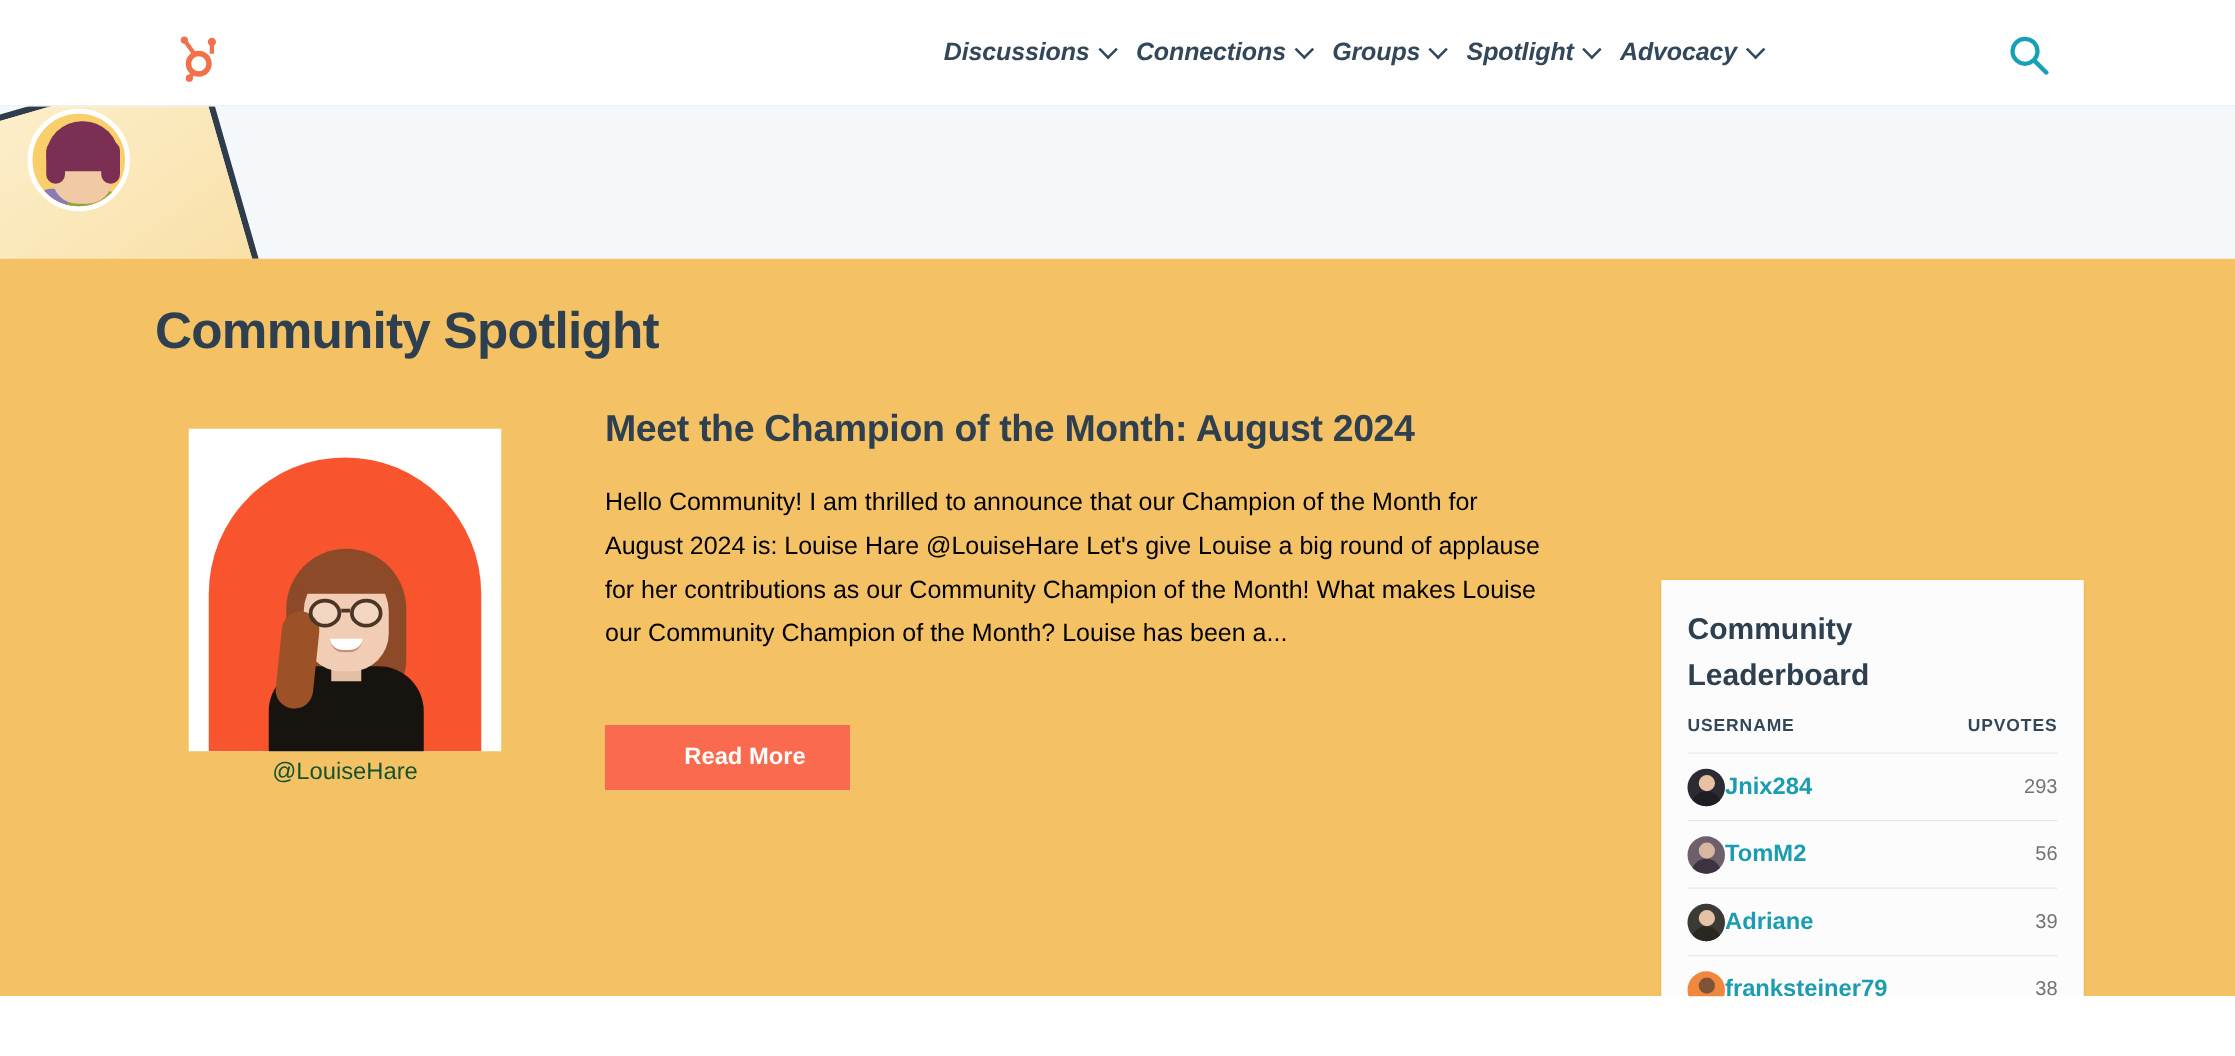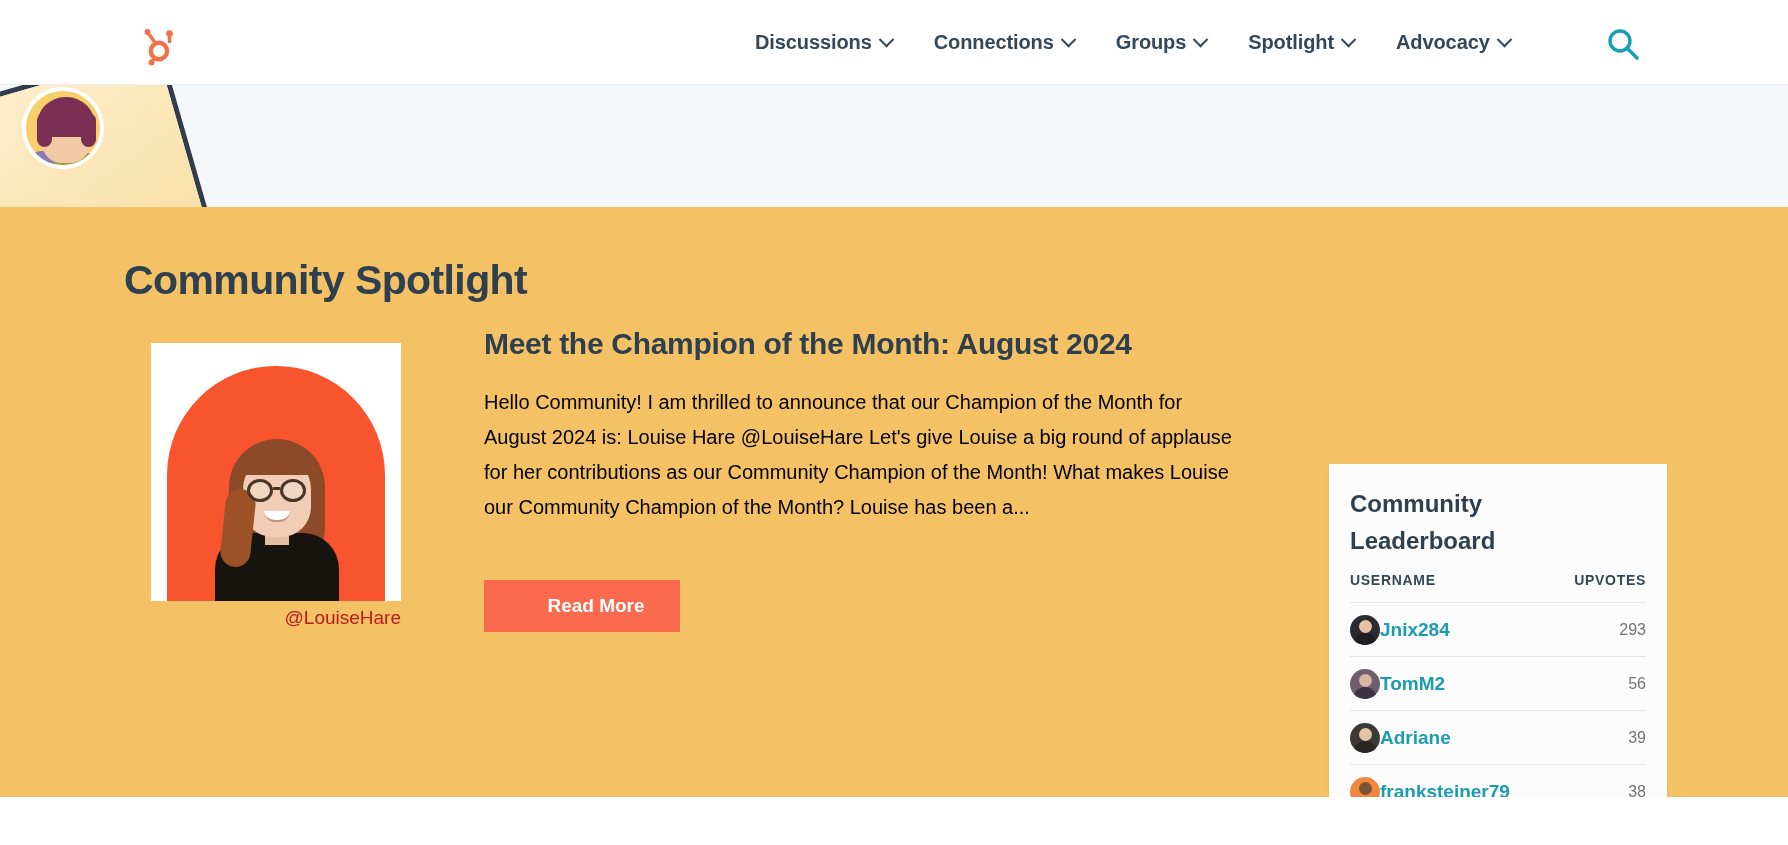--- a/index.html
+++ b/index.html
@@ -30,21 +30,22 @@
     height: 44px;
     cursor: pointer;
   }
   .nav-list {
     position: absolute;
     left: 755px;
     top: 0;
     height: 85px;
     display: flex;
     align-items: center;
-    gap: 42px;
+    gap: 17px;
+    font-style: italic;
   }
   .nav-item {
     display: flex;
     align-items: center;
     gap: 9px;
     font-size: 20px;
     font-weight: bold;
     color: #33475b;
     cursor: pointer;
     letter-spacing: -0.1px;
@@ -166,21 +167,21 @@
     top: 207px; left: 0;
     width: 1788px;
     height: 590px;
     background: #f4c264;
     z-index: 10;
   }
 
   .spotlight-title {
     position: absolute;
     left: 124px;
-    top: 50px;
+    top: 34px;
     font-size: 41px;
     font-weight: bold;
     color: #2e3f50;
     letter-spacing: -0.6px;
   }
 
   
   .champ-photo {
     position: absolute;
     left: 151px;
@@ -297,23 +298,23 @@
     width: 24px;
     height: 18px;
     background: #e5bfa3;
   }
 
   .champ-handle {
     position: absolute;
     left: 151px;
     top: 400px;
     width: 250px;
-    text-align: right;
+    text-align: center;
     font-size: 19px;
-    color: #b91c1c;
+    color: #14532d;
   }
 
   
   .article-title {
     position: absolute;
     left: 484px;
     top: 120px;
     font-size: 30px;
     font-weight: bold;
     color: #2e3f50;

